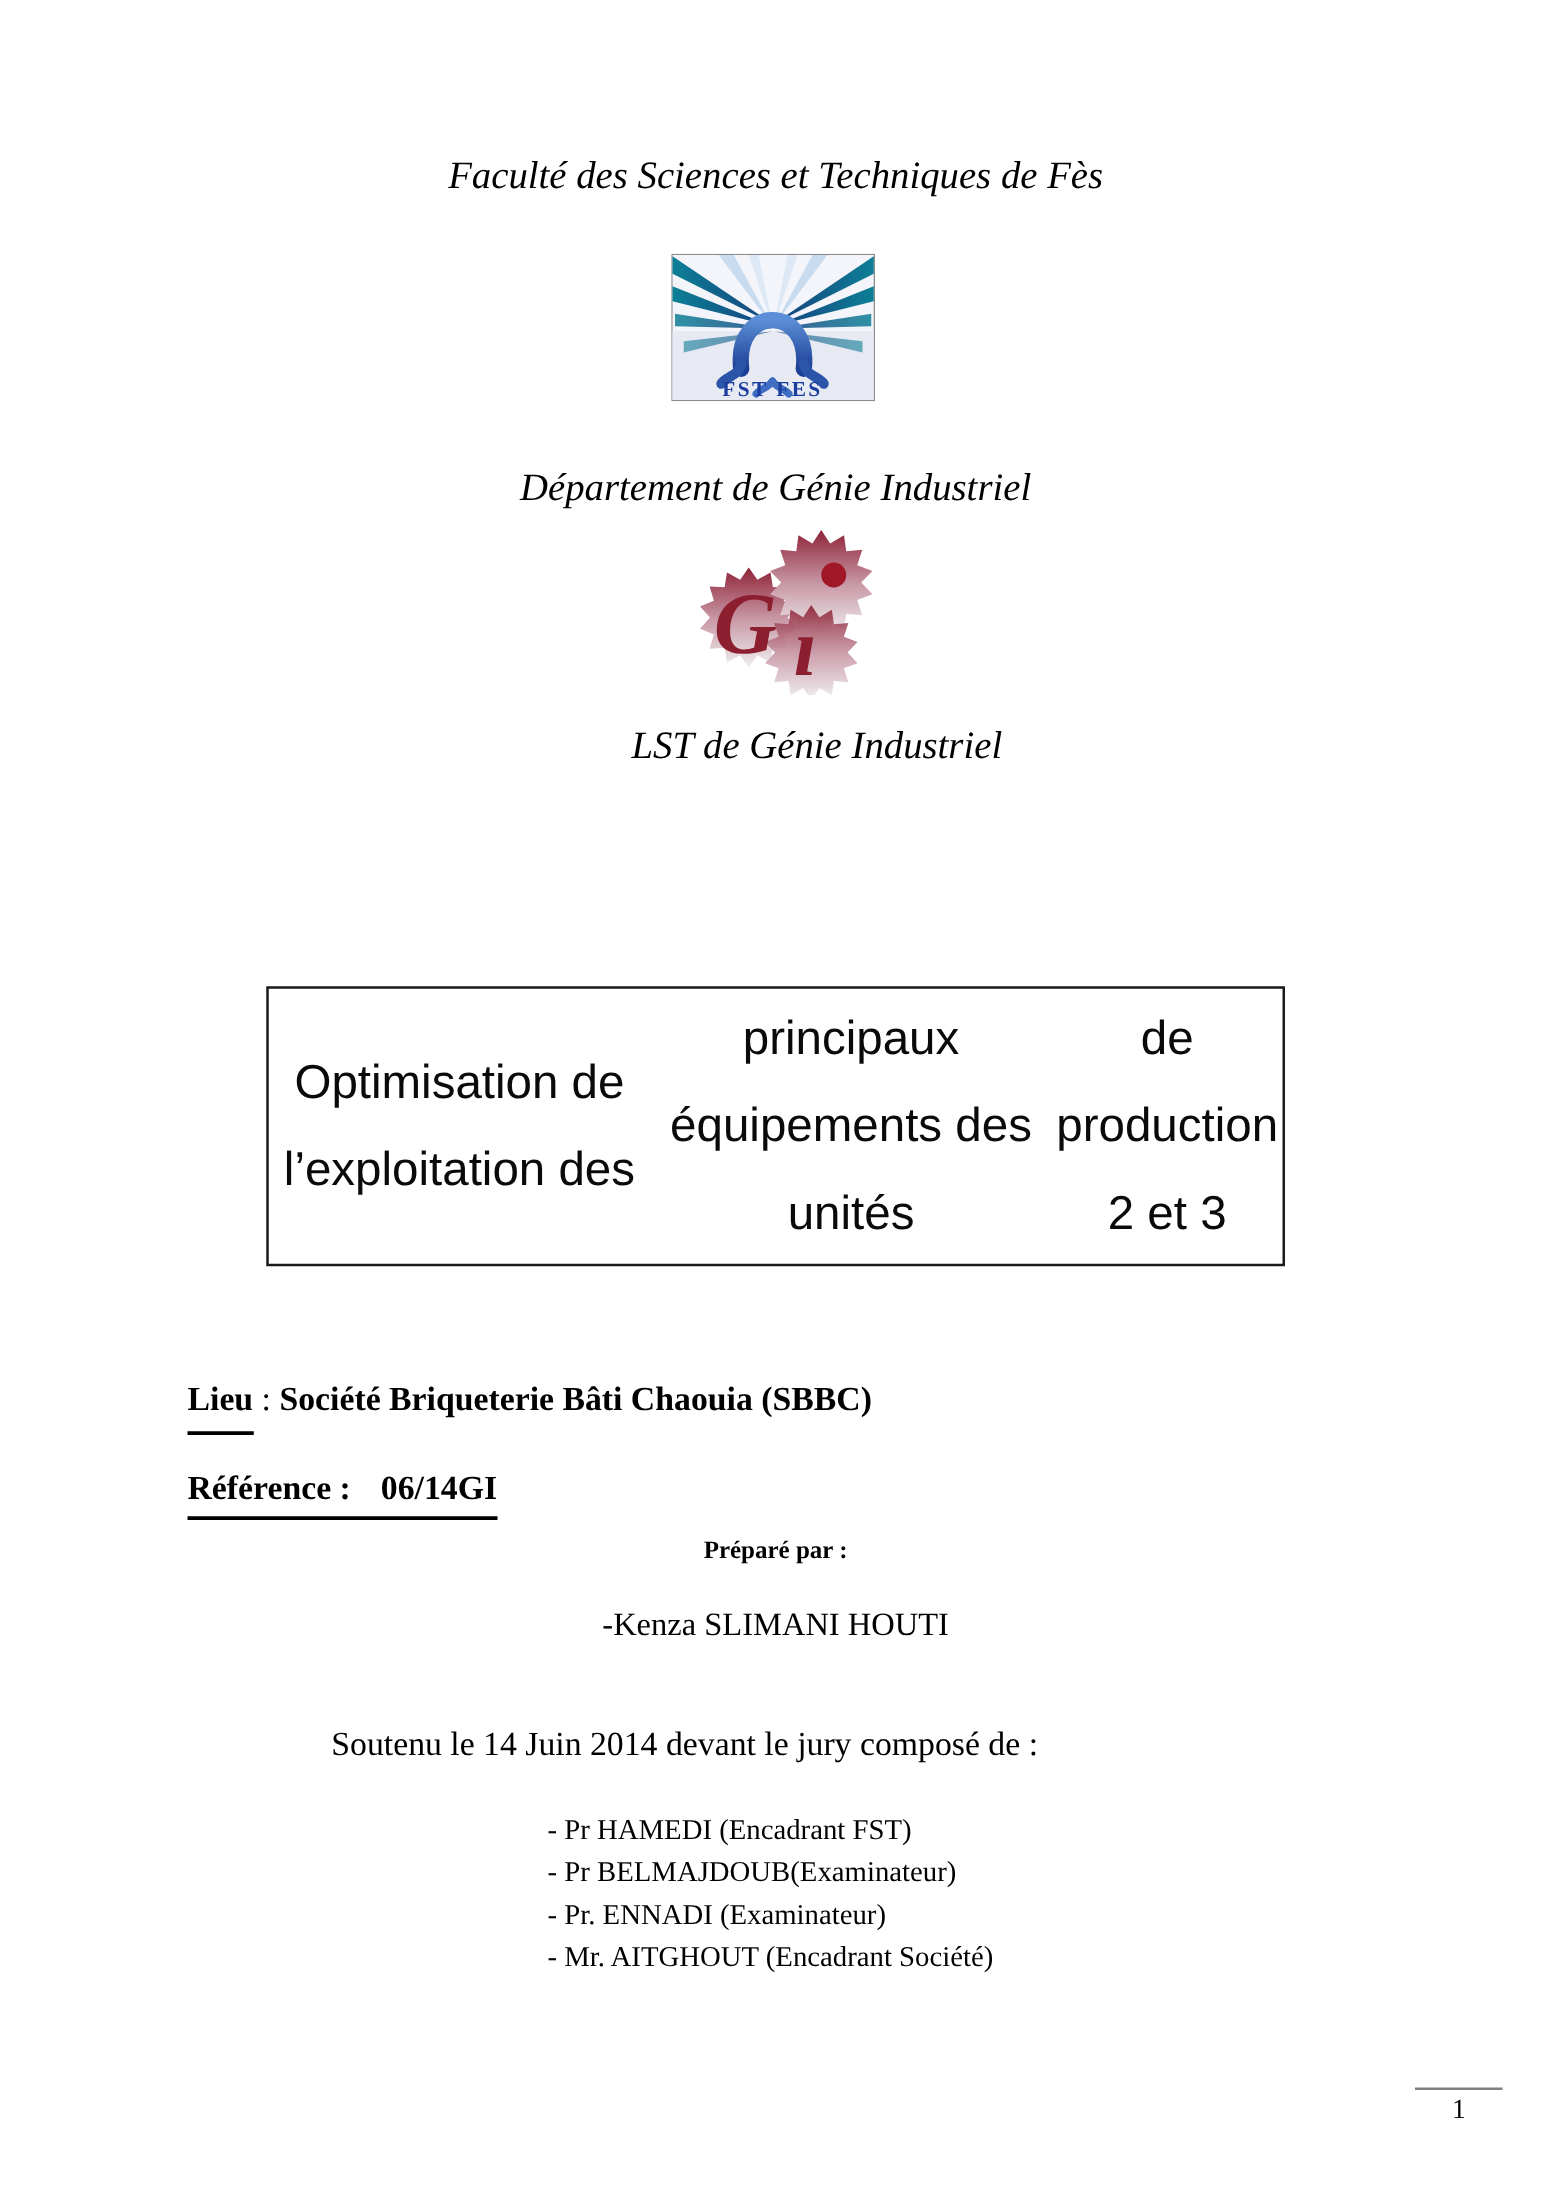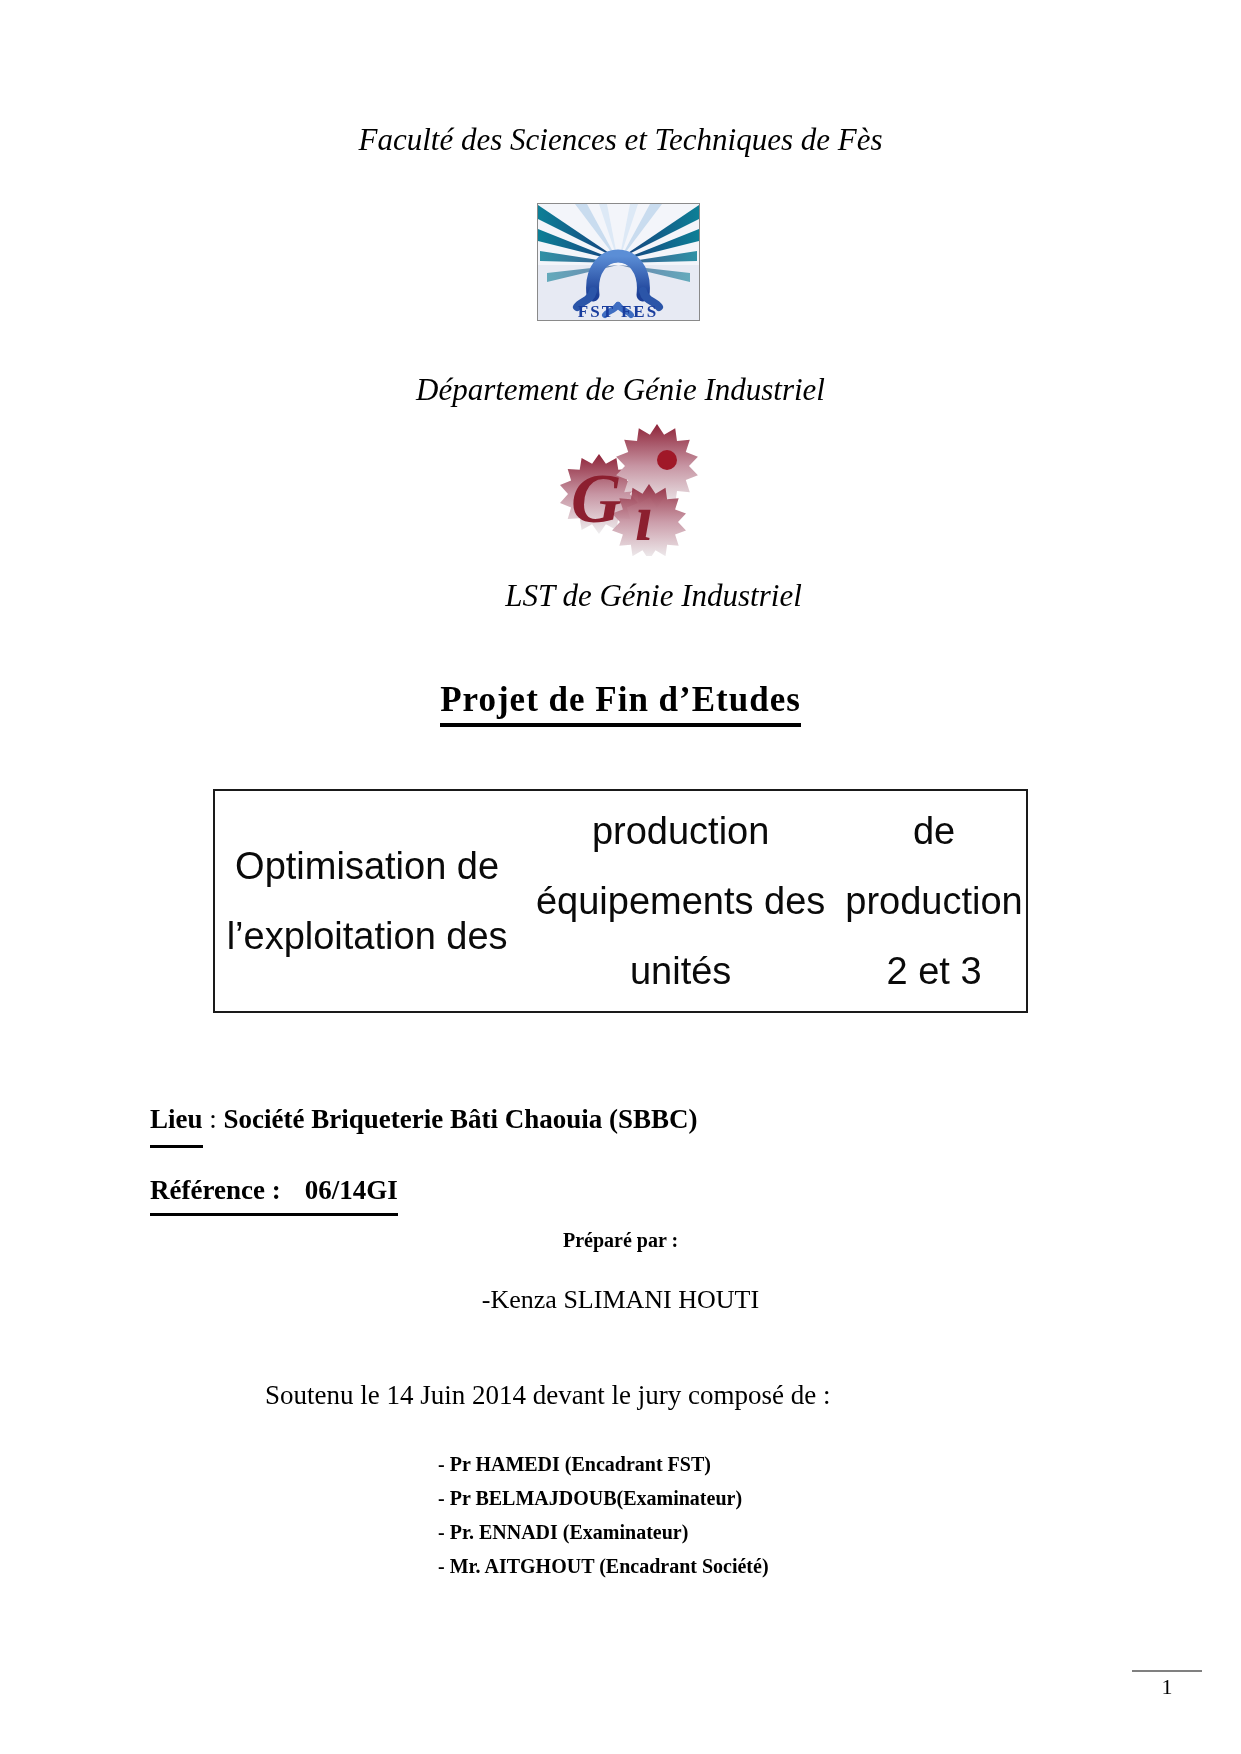--- a/index.html
+++ b/index.html
@@ -31,21 +31,21 @@
     text-align:center;
   }
   .detail-block{position:absolute;left:150px;top:1098px;font-size:27px;font-weight:bold;line-height:43px;}
   .u-line{border-bottom:3px solid #000;padding-bottom:11px;}
   .ref-line{display:inline-block;border-bottom:3px solid #000;padding-bottom:1px;margin-top:28px;}
   .ref-value{margin-left:24px;}
   .lieu-sep{font-weight:normal;}
   .prepared-heading{top:1229px;font-weight:bold;font-size:20px;}
   .author-name{top:1285px;font-size:26px;}
   .defense-heading{position:absolute;left:265px;top:1380px;font-weight:normal;font-size:27px;text-align:center;}
-  .jury-list{position:absolute;left:438px;top:1447px;font-size:20px;line-height:34px;font-weight:bold;}
+  .jury-list{position:absolute;left:438px;top:1447px;font-size:23px;line-height:34px;}
   .footer-rule{position:absolute;left:1132px;top:1670px;width:70px;border-top:2px solid #808080;}
   .page-number{position:absolute;left:1132px;top:1674px;width:70px;text-align:center;font-size:22px;}
 </style>
 </head>
 <body>
 
 <div class="page">
 
   <div class="centered faculty-line">Faculté des Sciences et Techniques de Fès</div>
 
@@ -108,27 +108,24 @@
       <polygon fill="url(#gearGrad)" points="100.0,0.0 107.1,10.8 118.2,4.2 120.0,17.0 132.8,15.8 128.8,28.1 140.9,32.7 132.0,42.0 140.9,51.3 128.8,55.9 132.8,68.2 120.0,67.0 118.2,79.8 107.1,73.2 100.0,84.0 92.9,73.2 81.8,79.8 80.0,67.0 67.2,68.2 71.2,55.9 59.1,51.3 68.0,42.0 59.1,32.7 71.2,28.1 67.2,15.8 80.0,17.0 81.8,4.2 92.9,10.8"></polygon>
       <polygon fill="url(#gearGrad)" opacity="0.92" points="92.0,60.0 98.5,69.7 108.5,63.8 110.1,75.3 121.7,74.3 118.1,85.4 129.0,89.5 121.0,98.0 129.0,106.5 118.1,110.6 121.7,121.7 110.1,120.7 108.5,132.2 98.5,126.3 92.0,136.0 85.5,126.3 75.5,132.2 73.9,120.7 62.3,121.7 65.9,110.6 55.0,106.5 63.0,98.0 55.0,89.5 65.9,85.4 62.3,74.3 73.9,75.3 75.5,63.8 85.5,69.7"></polygon>
     </g>
     <circle cx="110" cy="36" r="10" fill="#a01828"></circle>
     <text x="14" y="98" font-family="Liberation Serif, serif" font-style="italic" font-weight="bold" font-size="70" fill="#8c1f2f">G</text>
     <text x="78" y="116" font-family="Liberation Serif, serif" font-style="italic" font-weight="bold" font-size="66" fill="#8c1f2f">ı</text>
   </svg>
 
   <div class="centered program-line">LST de Génie Industriel</div>
 
-  <div class="centered pfe-wrap">
-    <span class="pfe-title">Projet de Fin d’Etudes</span>
-  </div>
 
   <div class="title-box">
     <div>Optimisation de l’exploitation des</div>
-    <div>production équipements des unités</div>
+    <div>principaux équipements des unités</div>
     <div>de production 2 et 3</div>
   </div>
 
   <div class="detail-block">
     <div>
       <span class="u-line">Lieu</span><span class="lieu-sep"> : </span><span>Société Briqueterie Bâti Chaouia (SBBC)</span>
     </div>
     <div>
       <span class="ref-line">
         <span>Référence :</span><span class="ref-value">06/14GI</span>

